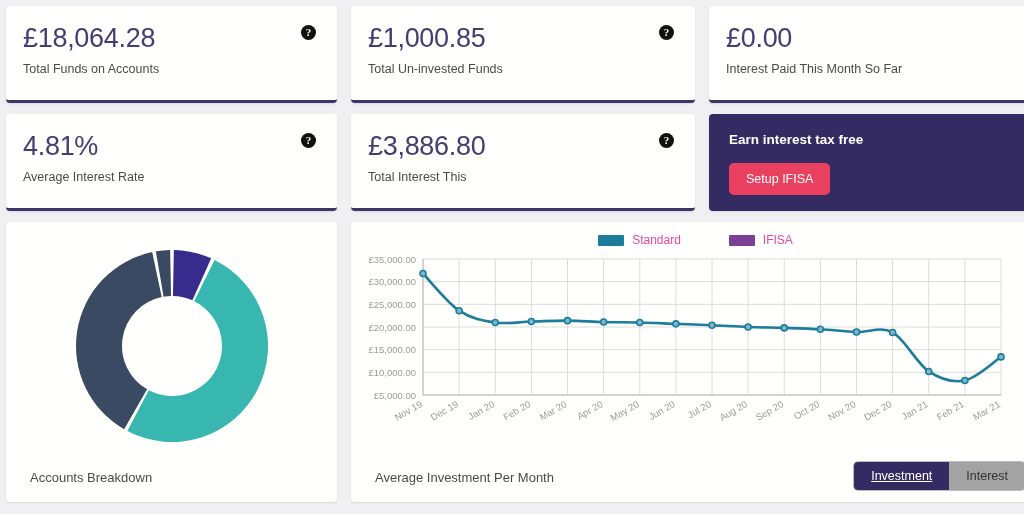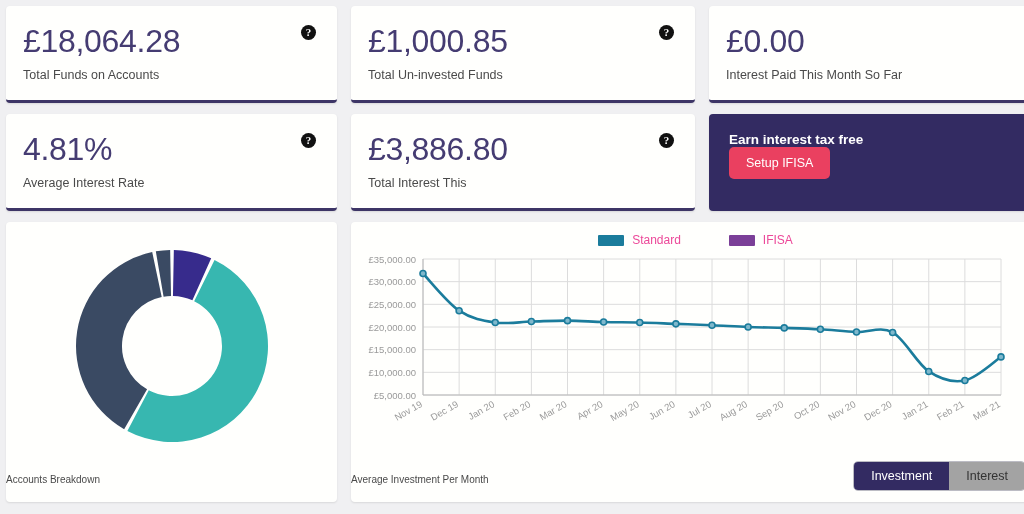--- a/index.html
+++ b/index.html
@@ -19,21 +19,21 @@
   }
   .card {
     background: #fffffd;
     border-radius: 4px;
     border-bottom: 3px solid #3d3566;
     box-shadow: 0 1px 2px rgba(0,0,0,0.10);
     position: relative;
     overflow: hidden;
   }
   .stat-value {
-    font-size: 32px;
+    font-size: 27px;
     color: #453c72;
     font-weight: 400;
     letter-spacing: -0.3px;
     padding: 17px 0 0 17px;
     line-height: 1.15;
   }
   .stat-label {
     font-size: 12.5px;
     color: #4a4a4a;
     padding: 8px 0 0 17px;
@@ -59,41 +59,42 @@
     box-shadow: 0 1px 2px rgba(0,0,0,0.10);
     padding: 18px 0 0 20px;
   }
   .promo-title {
     color: #ffffff;
     font-size: 13.5px;
     font-weight: bold;
   }
   .promo-btn {
     display: inline-block;
+    margin-top: 16px;
     background: #ea4060;
     color: #ffffff;
     border: none;
     border-radius: 5px;
     font-size: 12.5px;
     padding: 9px 17px;
     cursor: pointer;
     font-family: "Liberation Sans", sans-serif;
   }
   .panel {
     background: #fffffd;
     border-radius: 4px;
     box-shadow: 0 1px 2px rgba(0,0,0,0.10);
     position: relative;
   }
   .panel-donut { grid-column: 1 / 2; }
   .panel-chart { grid-column: 2 / 4; }
   .panel-footer {
     position: absolute;
-    bottom: 17px; left: 0;
-    font-size: 10px;
+    bottom: 17px; left: 24px;
+    font-size: 13px;
     color: #4a4a4a;
   }
   .donut-wrap {
     display: flex; align-items: center; justify-content: center;
     padding-top: 16px;
   }
   .legend {
     display: flex; justify-content: center; gap: 48px;
     padding-top: 11px;
   }
@@ -110,21 +111,21 @@
   }
   .toggle-btn {
     font-size: 12.5px;
     padding: 7px 17px;
     cursor: pointer;
     background: #a3a3a3;
     color: #333333;
     border: none;
     font-family: "Liberation Sans", sans-serif;
   }
-  .toggle-btn.active { background: #332b62; color: #ffffff; }
+  .toggle-btn.active { background: #332b62; color: #ffffff; text-decoration: underline; }
   .axis-label { font-size: 9.5px; fill: #9a9a9a; font-family: "Liberation Sans", sans-serif; }
   .xtick { font-size: 9.5px; fill: #9a9a9a; font-family: "Liberation Sans", sans-serif; }
 </style>
 </head>
 <body>
 
 <div class="grid">
 
   <div class="card">
     <div class="stat-value">£18,064.28</div>

